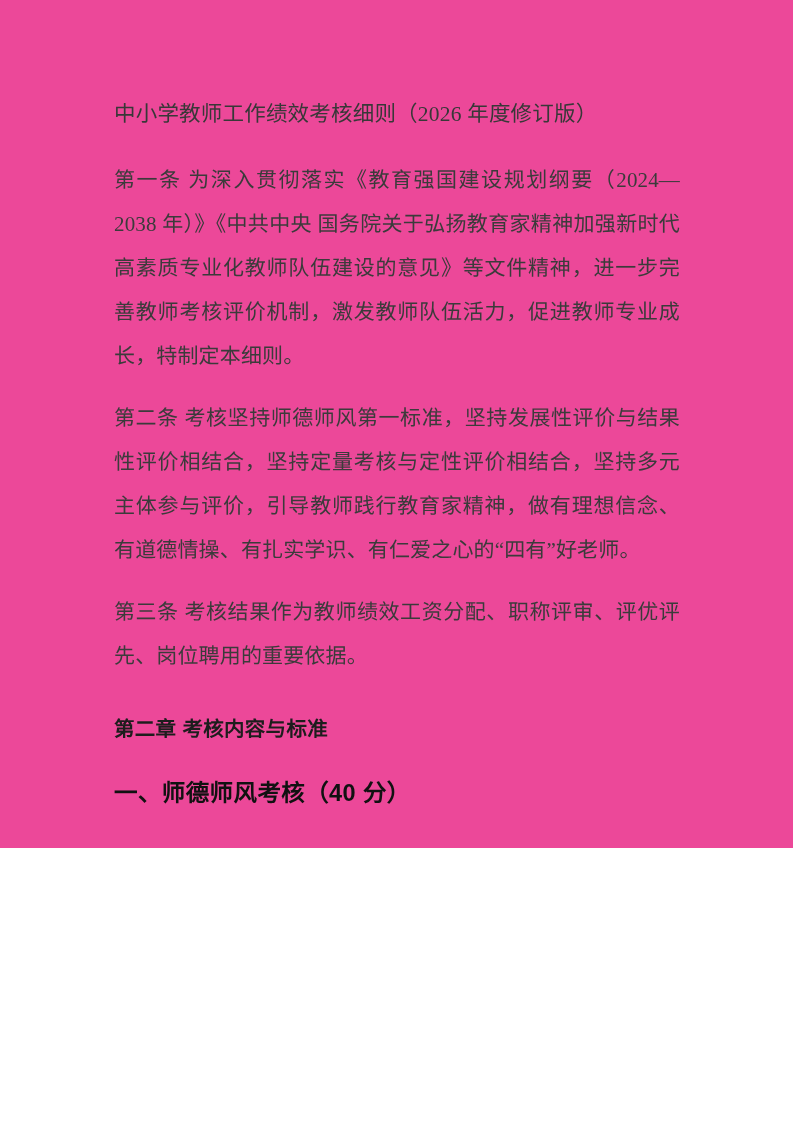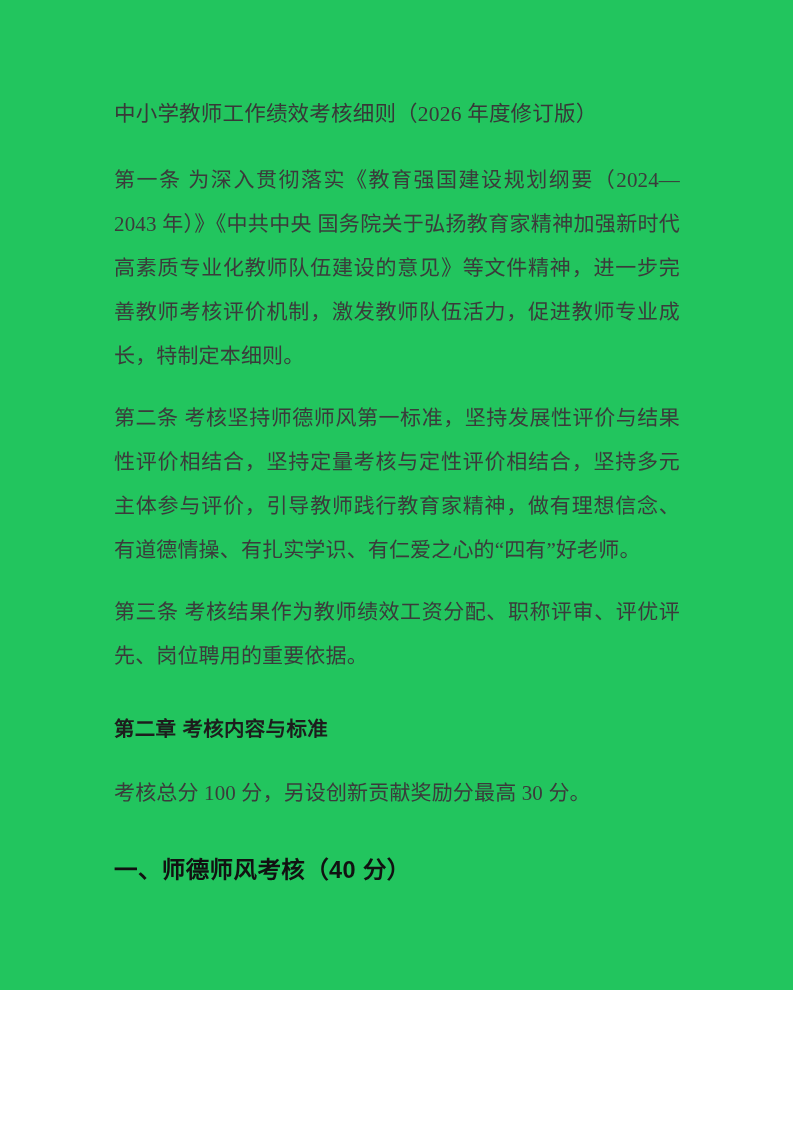--- a/index.html
+++ b/index.html
@@ -10,23 +10,23 @@
   }
 
   body {
     font-family: "Liberation Serif", "DejaVu Serif", serif;
     -webkit-font-smoothing: antialiased;
   }
 
   .page {
     position: relative;
     width: 793px;
-    height: 990px;
+    height: 848px;
     margin: 0 auto;
-    background: #22c55e;
+    background: #ec4899;
     overflow: hidden;
     box-sizing: border-box;
   }
 
   .doc-body {
     position: absolute;
     left: 114px;
     top: 92px;
     width: 566px;
   }
@@ -93,27 +93,26 @@
 </style>
 </head>
 <body>
 
 <div class="page">
   <div class="doc-body">
 
     <h1 class="doc-title sp-title">中小学教师工作绩效考核细则（2026 年度修订版）</h1>
 
 
-    <p class="para sp-art">第一条  为深入贯彻落实《教育强国建设规划纲要（2024—2043 年）》《中共中央  国务院关于弘扬教育家精神加强新时代高素质专业化教师队伍建设的意见》等文件精神，进一步完善教师考核评价机制，激发教师队伍活力，促进教师专业成长，特制定本细则。</p>
+    <p class="para sp-art">第一条  为深入贯彻落实《教育强国建设规划纲要（2024—2038 年）》《中共中央  国务院关于弘扬教育家精神加强新时代高素质专业化教师队伍建设的意见》等文件精神，进一步完善教师考核评价机制，激发教师队伍活力，促进教师专业成长，特制定本细则。</p>
 
     <p class="para sp-art">第二条  考核坚持师德师风第一标准，坚持发展性评价与结果性评价相结合，坚持定量考核与定性评价相结合，坚持多元主体参与评价，引导教师践行教育家精神，做有理想信念、有道德情操、有扎实学识、有仁爱之心的“四有”好老师。</p>
 
     <p class="para sp-before-chapter">第三条  考核结果作为教师绩效工资分配、职称评审、评优评先、岗位聘用的重要依据。</p>
 
     <h2 class="chapter-heading sp-after-chapter2">第二章  考核内容与标准</h2>
 
-    <p class="para sp-before-section">考核总分 100 分，另设创新贡献奖励分最高 30 分。</p>
 
     <h3 class="section-heading sp-after-section">一、师德师风考核（40 分）</h3>
 
 
   </div>
 </div>
 
 </body></html>

